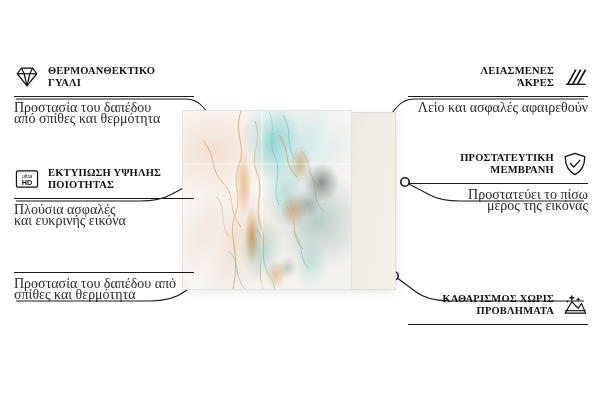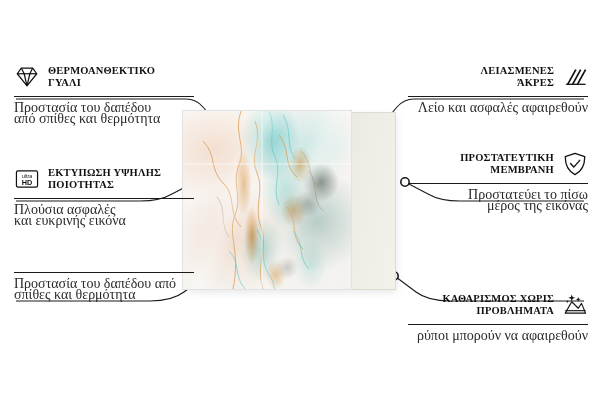--- a/index.html
+++ b/index.html
@@ -269,17 +269,16 @@
         </g>
         <g fill="#111">
           <path d="M12,3 L13.1,6.1 L16.2,7.2 L13.1,8.3 L12,11.4 L10.9,8.3 L7.8,7.2 L10.9,6.1 Z"></path>
           <path d="M20,6 L20.8,8.2 L23,9 L20.8,9.8 L20,12 L19.2,9.8 L17,9 L19.2,8.2 Z"></path>
           <path d="M6.5,10 L7,11.4 L8.4,11.9 L7,12.4 L6.5,13.8 L6,12.4 L4.6,11.9 L6,11.4 Z"></path>
         </g>
       </svg>
     </div>
     <div class="f-rule"></div>
     <div class="f-desc">
-      <span>ρύποι μπορούν να αφαιρεθούν</span>
     </div>
   </div>
 
 </div>
 
 </body></html>

